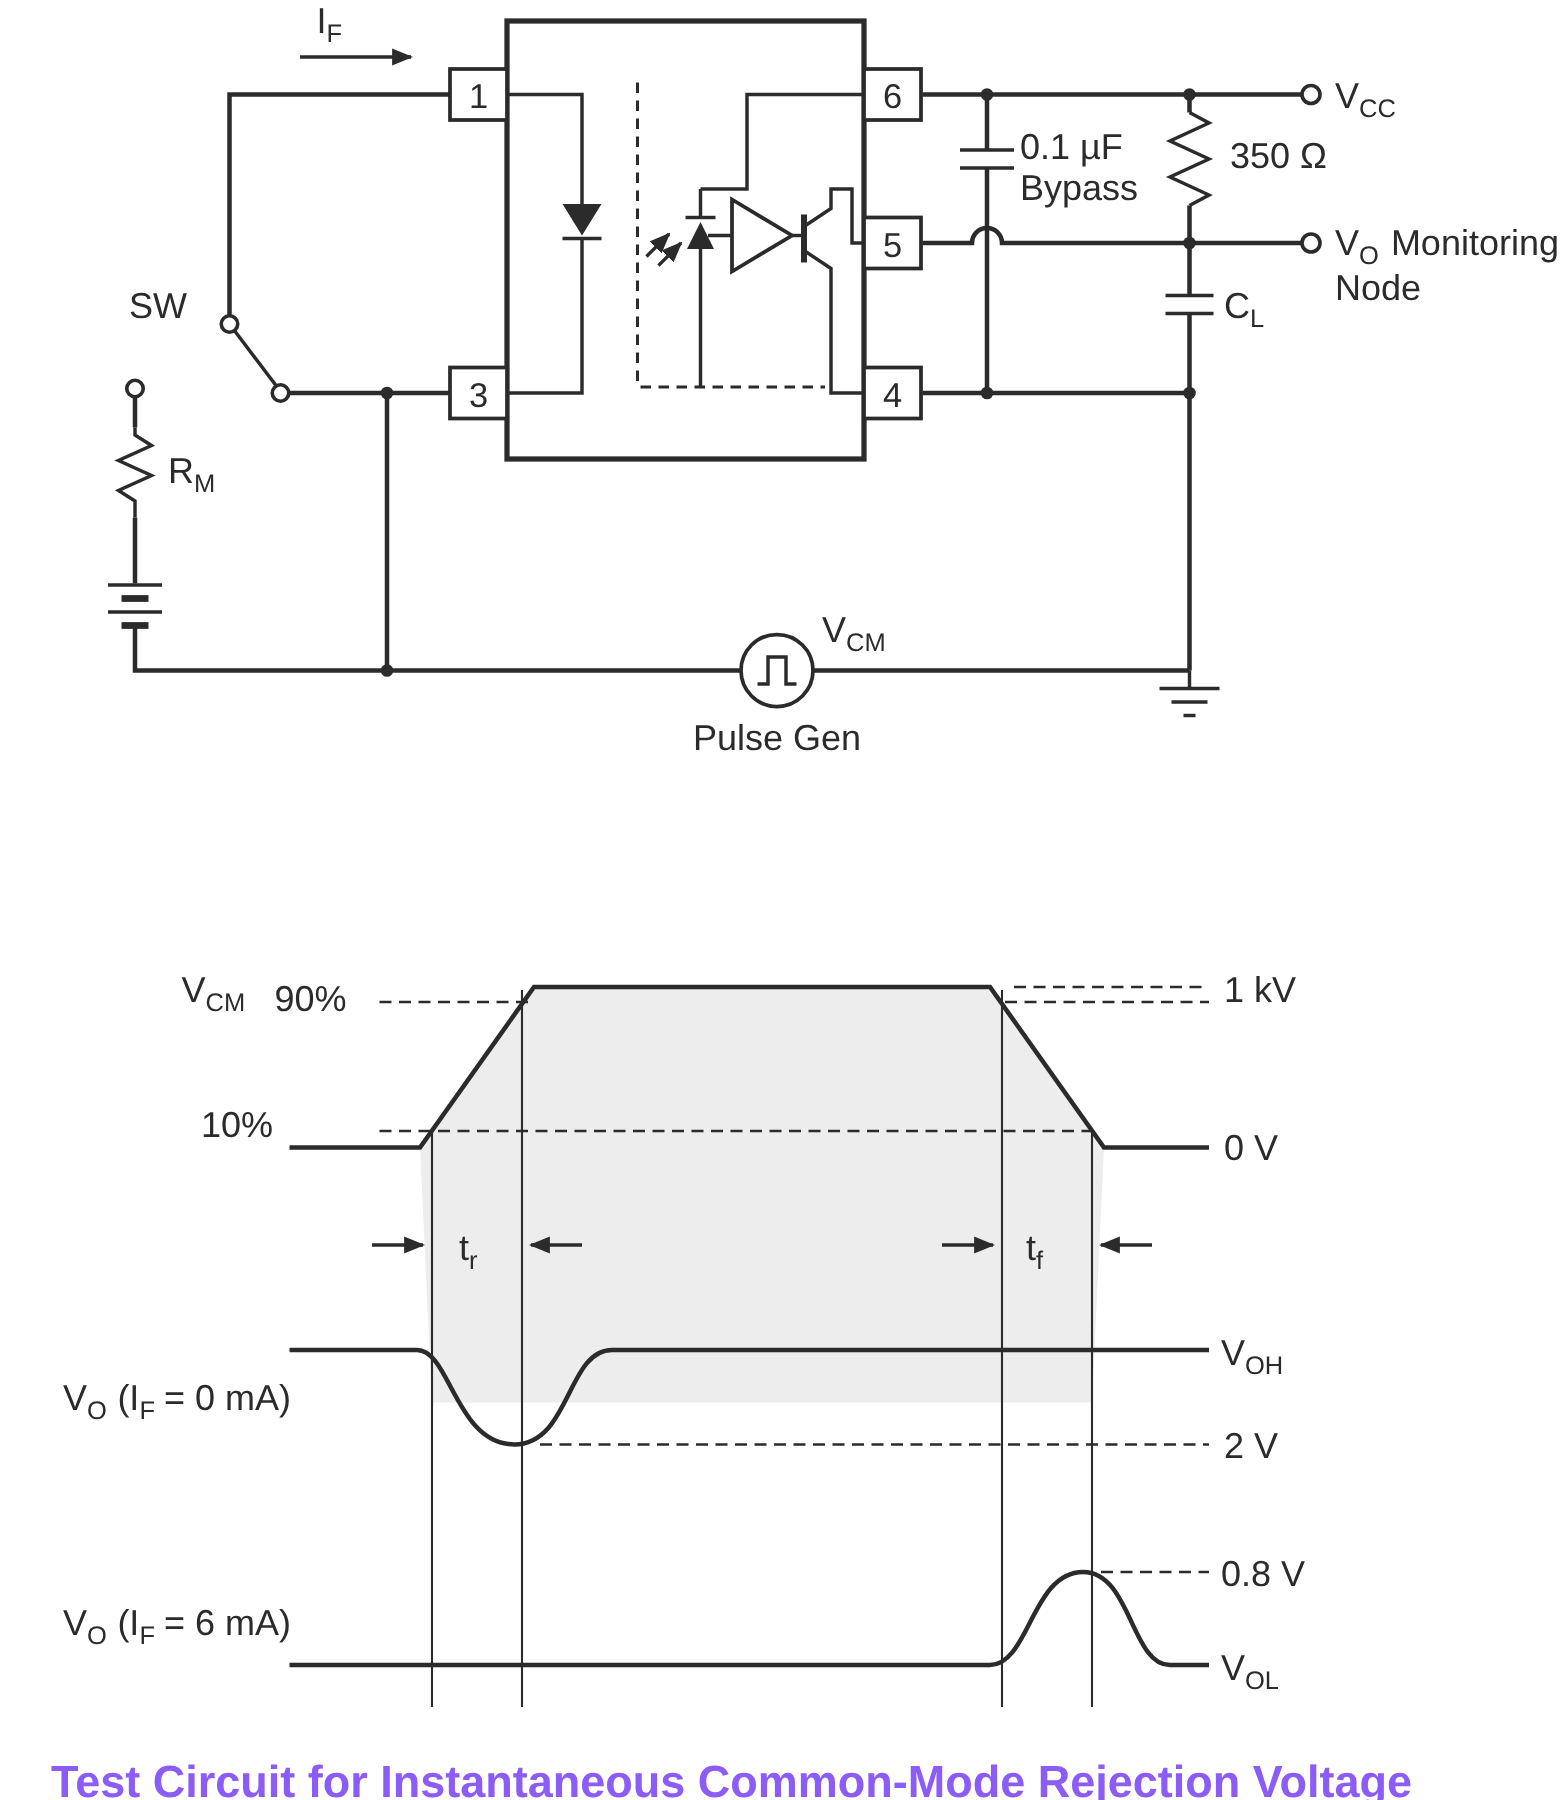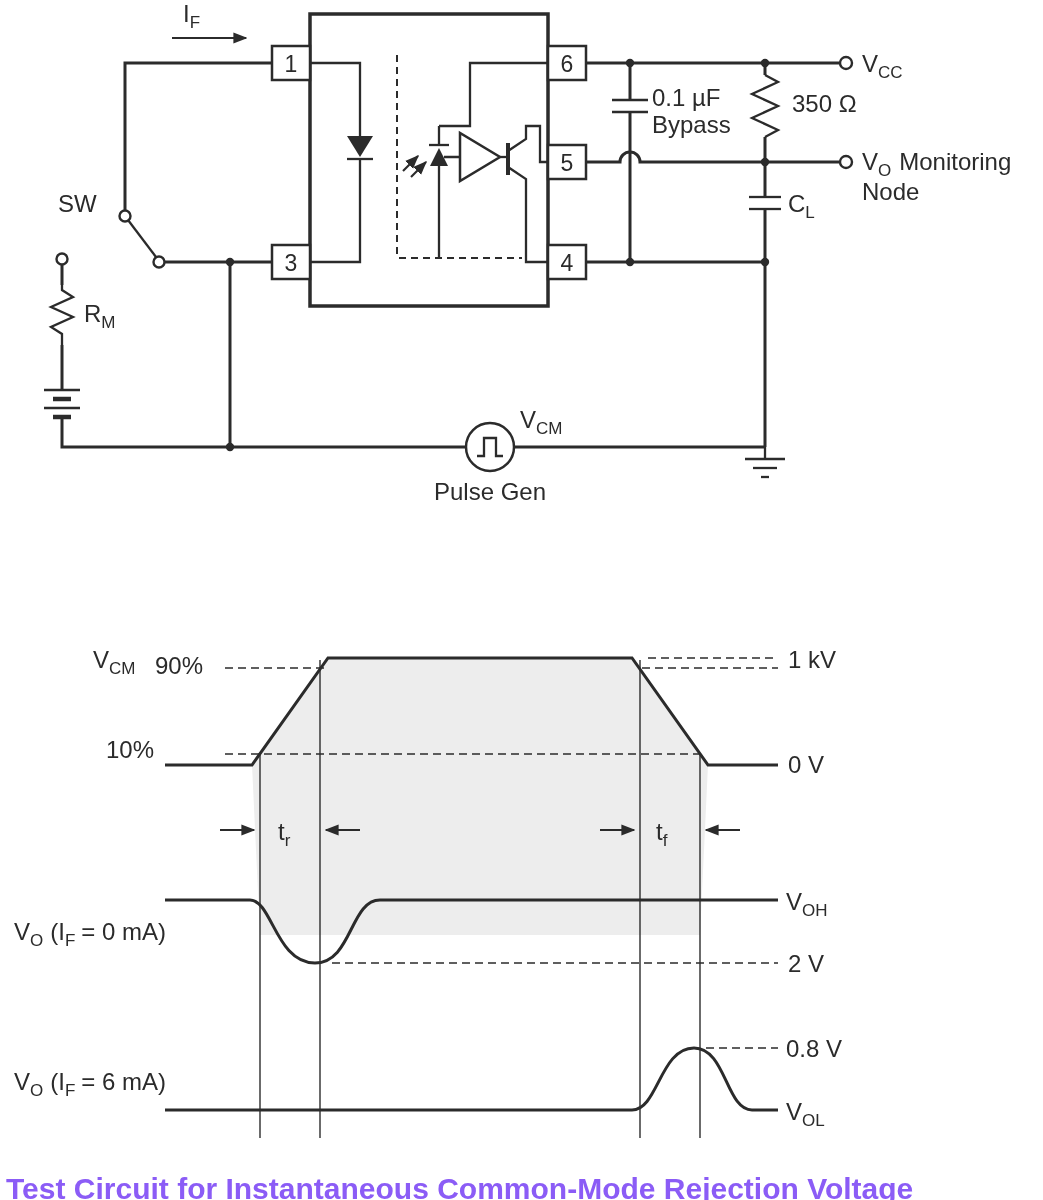--- a/index.html
+++ b/index.html
@@ -1,16 +1,16 @@
 <!DOCTYPE html>
 <html style="--ink: #2b2b2b; --shade: #ededed; --background: #ffffff;"><head>
 <meta charset="utf-8">
 <style>
   html,body{margin:0;padding:0;background:#fff;}
-  .page{width:935px;height:1200px;position:relative;background:var(--background,#fff);font-family:"Liberation Sans",sans-serif;}
+  .page{width:935px;height:1200px;position:relative;background:var(--background,#fff);font-family:"Liberation Sans",sans-serif;padding-left:28px;}
   svg{display:block;}
   svg text{font-family:"Liberation Sans",sans-serif;font-size:24px;fill:var(--ink,#2b2b2b);}
   .sub{font-size:17px;}
   .pin-num{font-size:23px;}
   .mid{text-anchor:middle;}
   .wire{stroke:var(--ink,#2b2b2b);stroke-width:3;fill:none;}
   .wire-thin{stroke:var(--ink,#2b2b2b);stroke-width:2.3;fill:none;}
   .box{fill:#fff;stroke:var(--ink,#2b2b2b);stroke-width:3.5;}
   .pinbox{fill:#fff;stroke:var(--ink,#2b2b2b);stroke-width:2.5;}
   .term{fill:#fff;stroke:var(--ink,#2b2b2b);stroke-width:2.4;}

